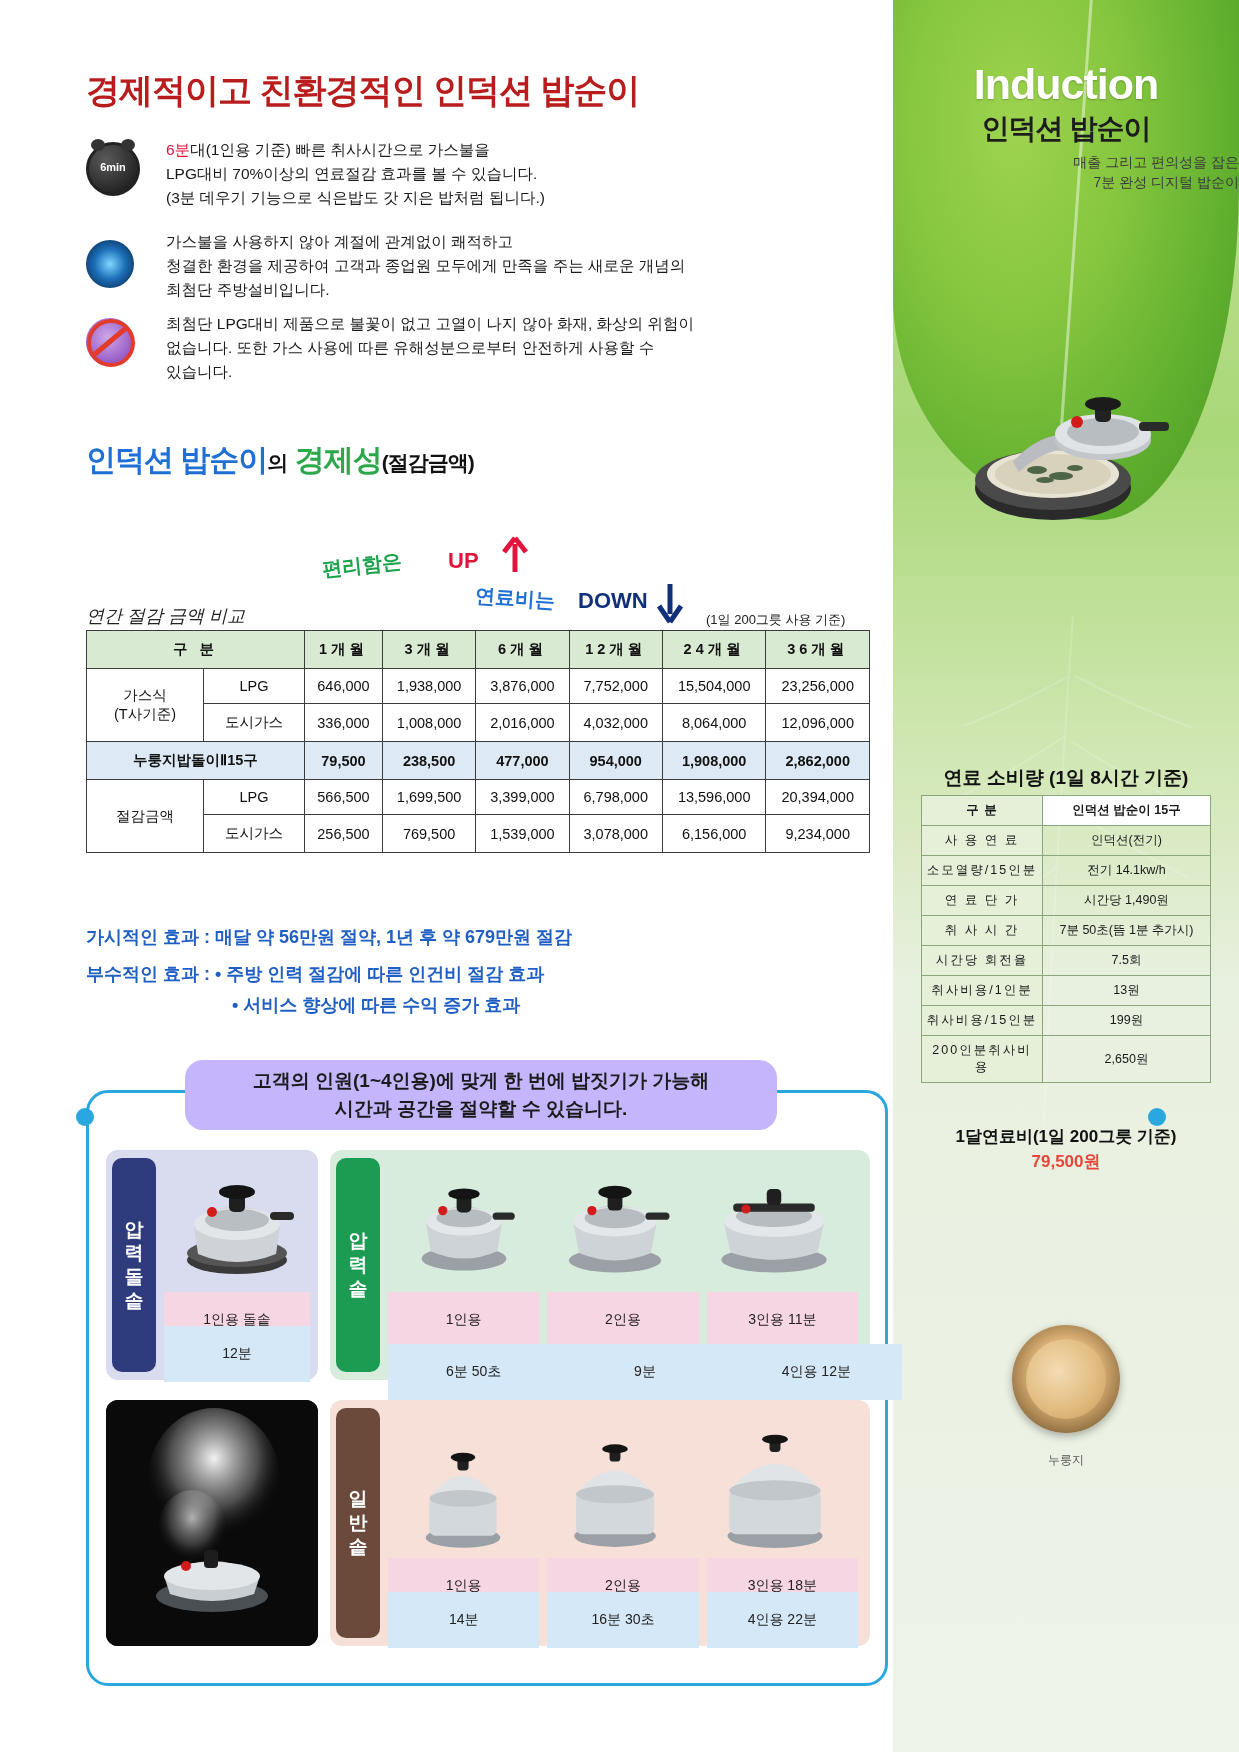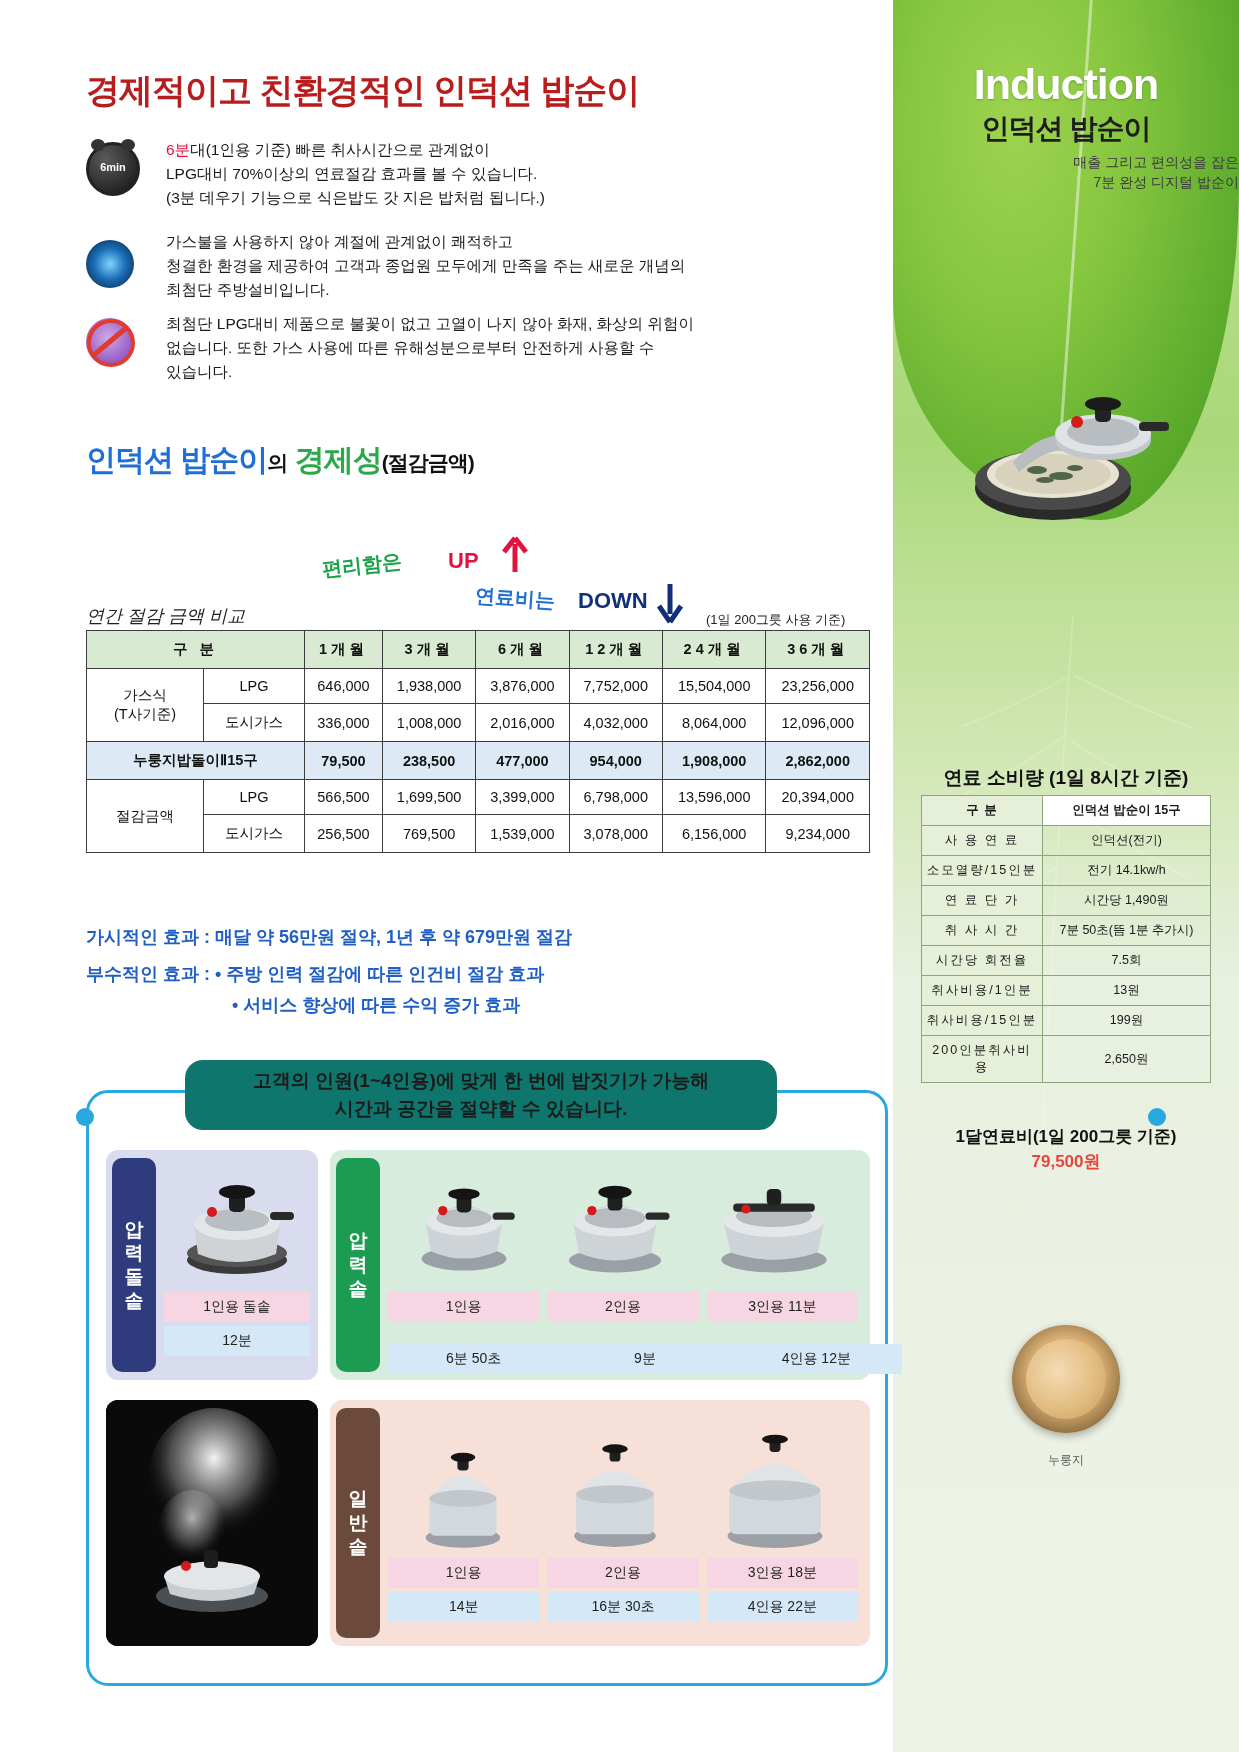--- a/index.html
+++ b/index.html
@@ -115,35 +115,35 @@
   table.main td{border:1px solid #3c3c3c;text-align:center;padding:9px 4px;color:#111;}
   table.main tr.hd td{background:#d9ead3;font-weight:bold;letter-spacing:4px;}
   table.main td.lbl{background:#ffffff;}
   td.hl{background:#ddeaf6;color:#e0143c;font-weight:bold;}
   .eff1{position:absolute;left:86px;top:925px;font-size:18px;font-weight:bold;color:#1f5fc4;}
   .eff2{position:absolute;left:86px;top:962px;font-size:18px;font-weight:bold;color:#1f5fc4;}
   .eff2b{position:absolute;left:232px;top:993px;font-size:18px;font-weight:bold;color:#1f5fc4;}
 
   .callout{
     position:absolute;left:185px;top:1060px;width:592px;height:70px;border-radius:18px;
-    background:#0f766e;display:flex;align-items:center;justify-content:center;text-align:center;
+    background:#c4b5fd;display:flex;align-items:center;justify-content:center;text-align:center;
     font-size:19px;font-weight:bold;color:#1b1b1b;line-height:1.45;
   }
   .bigbox{
     position:absolute;left:86px;top:1090px;width:796px;height:590px;
     border:3px solid #29a8df;border-radius:22px;background:#ffffff;
   }
   .dotL{position:absolute;left:76px;top:1108px;width:18px;height:18px;border-radius:50%;background:#29a8df;}
   .dotR{position:absolute;left:1148px;top:1108px;width:18px;height:18px;border-radius:50%;background:#29a8df;}
 
   .panel{position:absolute;border-radius:12px;}
   .side-tab{position:absolute;width:44px;border-radius:10px;color:#fff;font-size:19px;font-weight:bold;
             display:flex;align-items:center;justify-content:center;text-align:center;line-height:1.25;}
   .cellrow{display:flex;}
-  .cellrow div{flex:1;text-align:center;font-size:14px;padding:6px 0;color:#222;}
+  .cellrow div{flex:1;text-align:center;font-size:14px;padding:19px 0;color:#222;}
   .cap-pink{background:#f7d6e3;}
   .cap-blue{background:#d5e8f7;}
 
   
   .pot-svg{display:block;margin:0 auto;}
 </style>
 </head>
 <body>
 
 <div class="right-panel">
@@ -237,21 +237,21 @@
 </div>
 
 <div class="head-title">경제적이고 친환경적인 인덕션 밥순이</div>
 
 <div class="ic ic-clock" style="left:86px;top:142px;">
   <div class="bell" style="left:2px;"></div>
     <div class="bell" style="right:2px;"></div>
   <div class="lbl">6min</div>
 </div>
 <div class="bullet" style="left:166px;top:138px;width:650px;">
-  <div class="txt"><span class="red">6분</span><span>대(1인용 기준) 빠른 취사시간으로 관계없이</span></div>
+  <div class="txt"><span class="red">6분</span><span>대(1인용 기준) 빠른 취사시간으로 가스불을</span></div>
   <div class="txt">LPG대비  70%이상의  연료절감 효과를 볼 수 있습니다.</div>
   <div class="txt red">(3분 데우기 기능으로 식은밥도 갓 지은 밥처럼 됩니다.)</div>
 </div>
 
 <div class="ic ic-flame" style="left:86px;top:240px;"></div>
 <div class="bullet" style="left:166px;top:230px;width:660px;">
   <div class="txt">가스불을 사용하지 않아 계절에 관계없이 쾌적하고</div>
   <div class="txt">청결한 환경을 제공하여 고객과 종업원 모두에게 만족을 주는 새로운 개념의</div>
   <div class="txt">최첨단 주방설비입니다.</div>
 </div>

